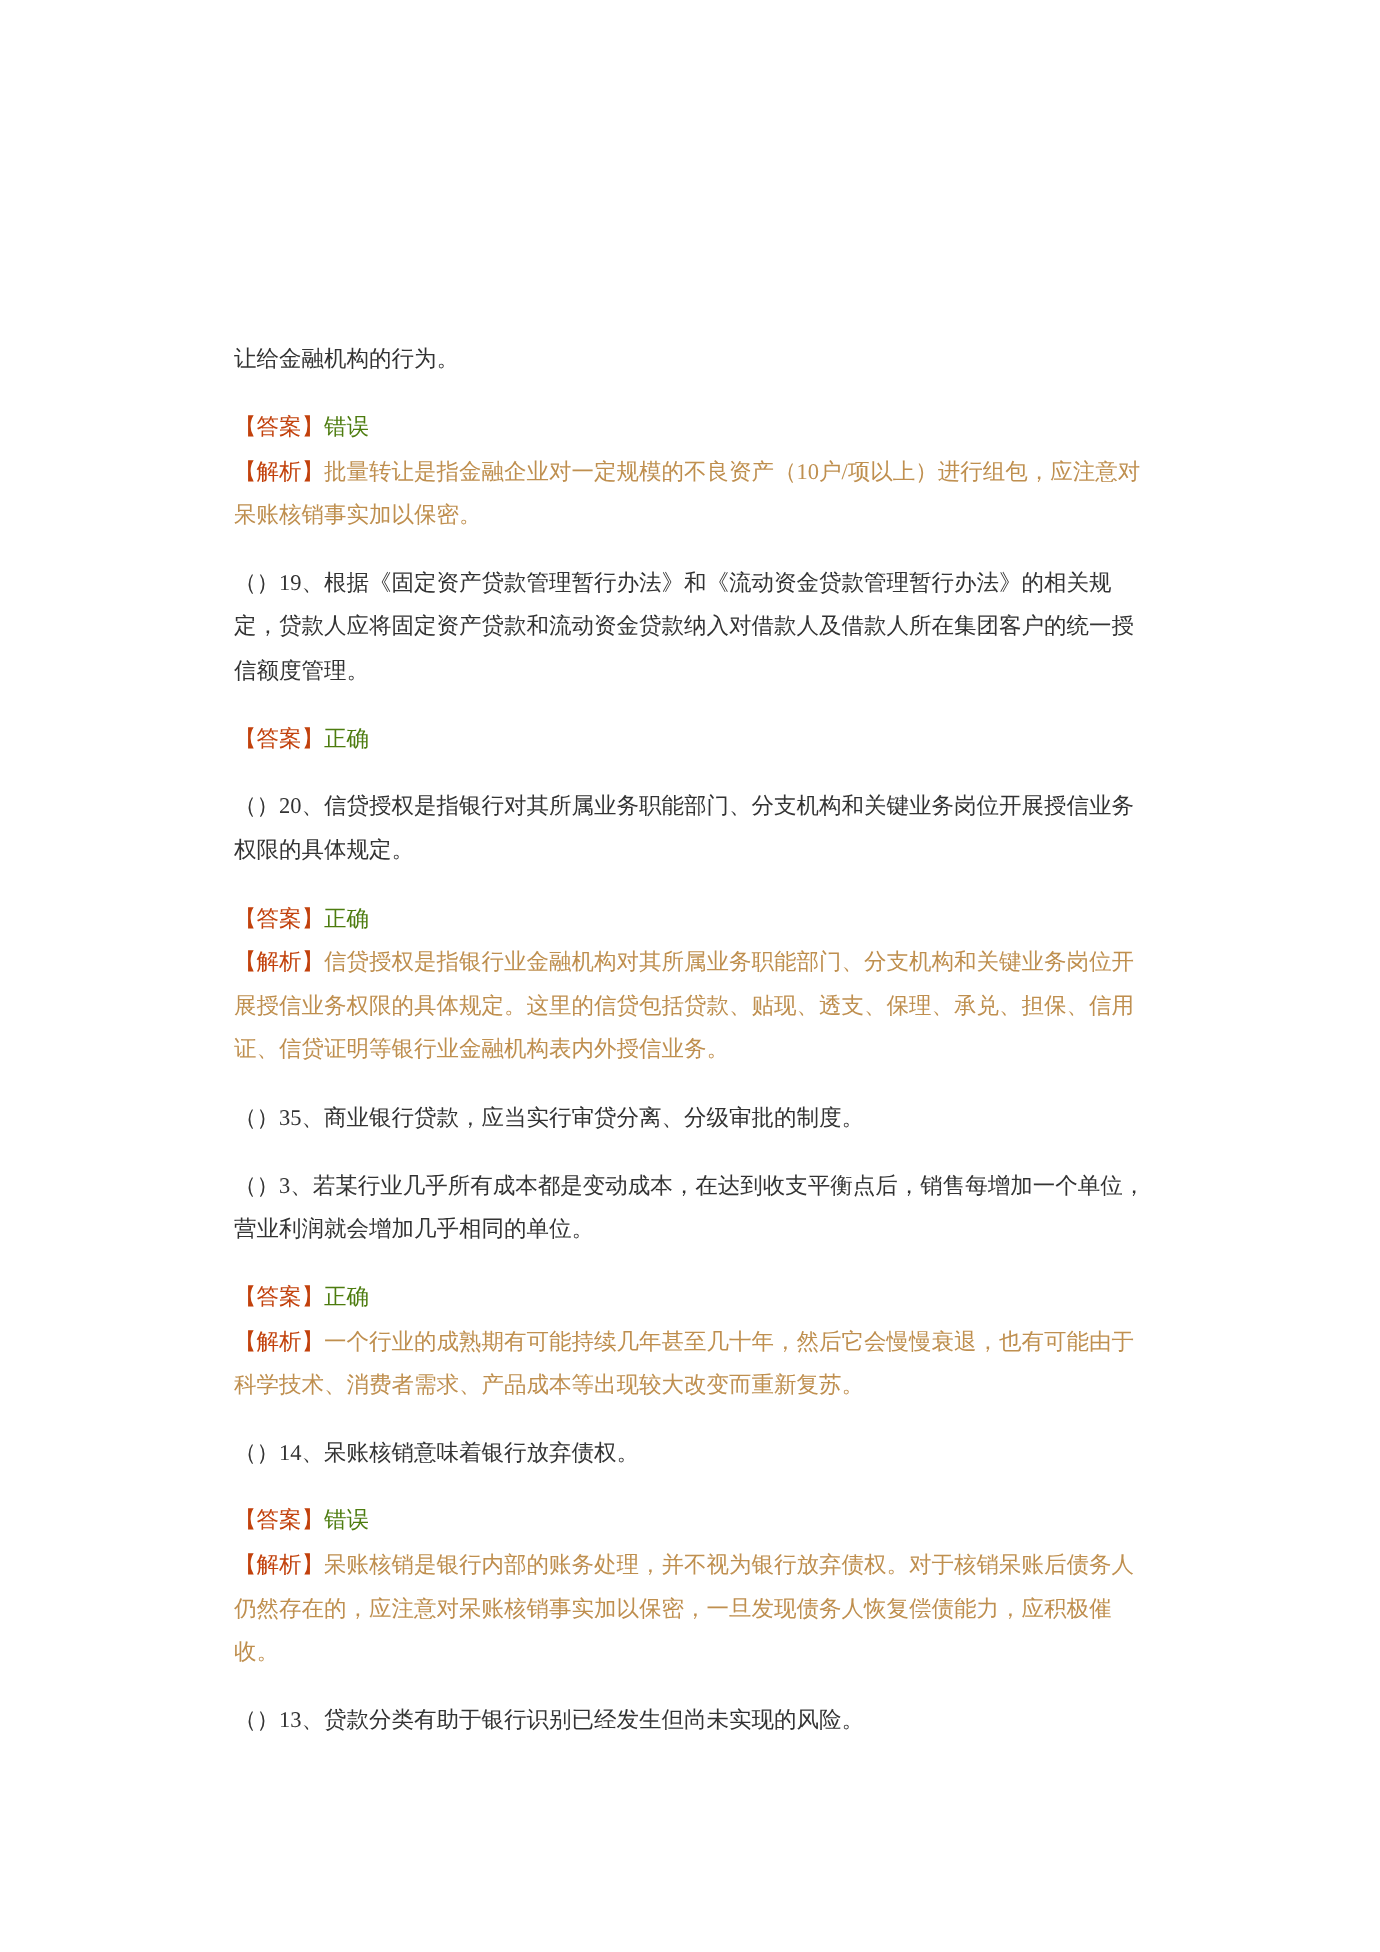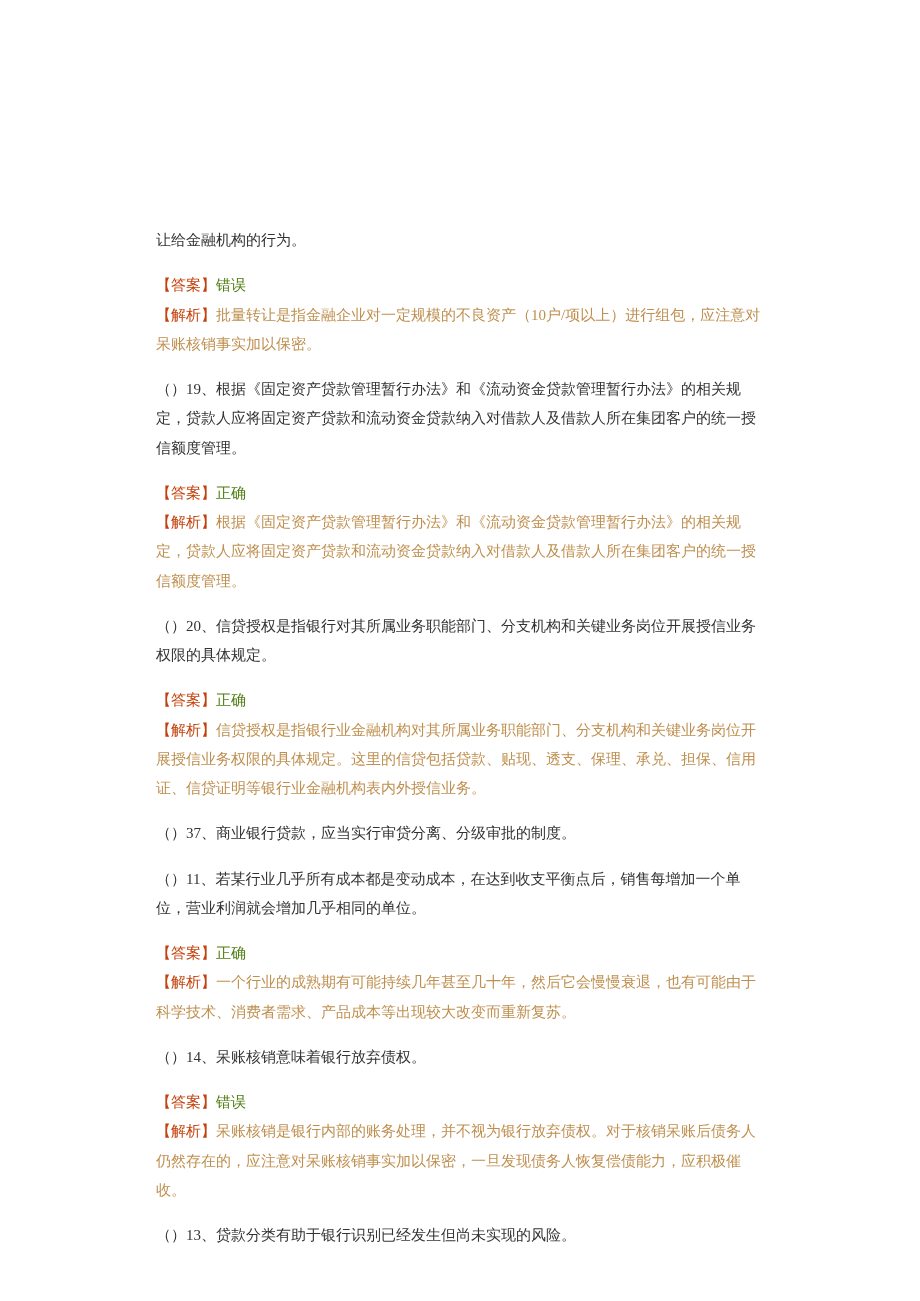--- a/index.html
+++ b/index.html
@@ -43,38 +43,37 @@
   <div><span class="label">【答案】</span><span class="answer-value">错误</span></div>
   <div><span class="label">【解析】</span><span class="analysis-text">批量转让是指金融企业对一定规模的不良资产（10户/项以上）进行组包，应注意对呆账核销事实加以保密。</span></div>
 </div>
 
 <div class="block">
   <span class="question-text">（）19、根据《固定资产贷款管理暂行办法》和《流动资金贷款管理暂行办法》的相关规定，贷款人应将固定资产贷款和流动资金贷款纳入对借款人及借款人所在集团客户的统一授信额度管理。</span>
 </div>
 
 <div class="block">
   <div><span class="label">【答案】</span><span class="answer-value">正确</span></div>
-  <div><span class="label">【解析】</span><span class="analysis-text">根据《固定资产贷款管理暂行办法》和《流动资金贷款管理暂行办法》的相关规定，贷款人应将固定资产贷款和流动资金贷款纳入对借款人及借款人所在集团客户的统一授信额度管理。</span></div>
 </div>
 
 <div class="block">
   <span class="question-text">（）20、信贷授权是指银行对其所属业务职能部门、分支机构和关键业务岗位开展授信业务权限的具体规定。</span>
 </div>
 
 <div class="block">
   <div><span class="label">【答案】</span><span class="answer-value">正确</span></div>
   <div><span class="label">【解析】</span><span class="analysis-text">信贷授权是指银行业金融机构对其所属业务职能部门、分支机构和关键业务岗位开展授信业务权限的具体规定。这里的信贷包括贷款、贴现、透支、保理、承兑、担保、信用证、信贷证明等银行业金融机构表内外授信业务。</span></div>
 </div>
 
 <div class="block">
-  <span class="question-text">（）37、商业银行贷款，应当实行审贷分离、分级审批的制度。</span>
+  <span class="question-text">（）35、商业银行贷款，应当实行审贷分离、分级审批的制度。</span>
 </div>
 
 <div class="block">
-  <span class="question-text">（）11、若某行业几乎所有成本都是变动成本，在达到收支平衡点后，销售每增加一个单位，营业利润就会增加几乎相同的单位。</span>
+  <span class="question-text">（）3、若某行业几乎所有成本都是变动成本，在达到收支平衡点后，销售每增加一个单位，营业利润就会增加几乎相同的单位。</span>
 </div>
 
 <div class="block">
   <div><span class="label">【答案】</span><span class="answer-value">正确</span></div>
   <div><span class="label">【解析】</span><span class="analysis-text">一个行业的成熟期有可能持续几年甚至几十年，然后它会慢慢衰退，也有可能由于科学技术、消费者需求、产品成本等出现较大改变而重新复苏。</span></div>
 </div>
 
 <div class="block">
   <span class="question-text">（）14、呆账核销意味着银行放弃债权。</span>
 </div>

